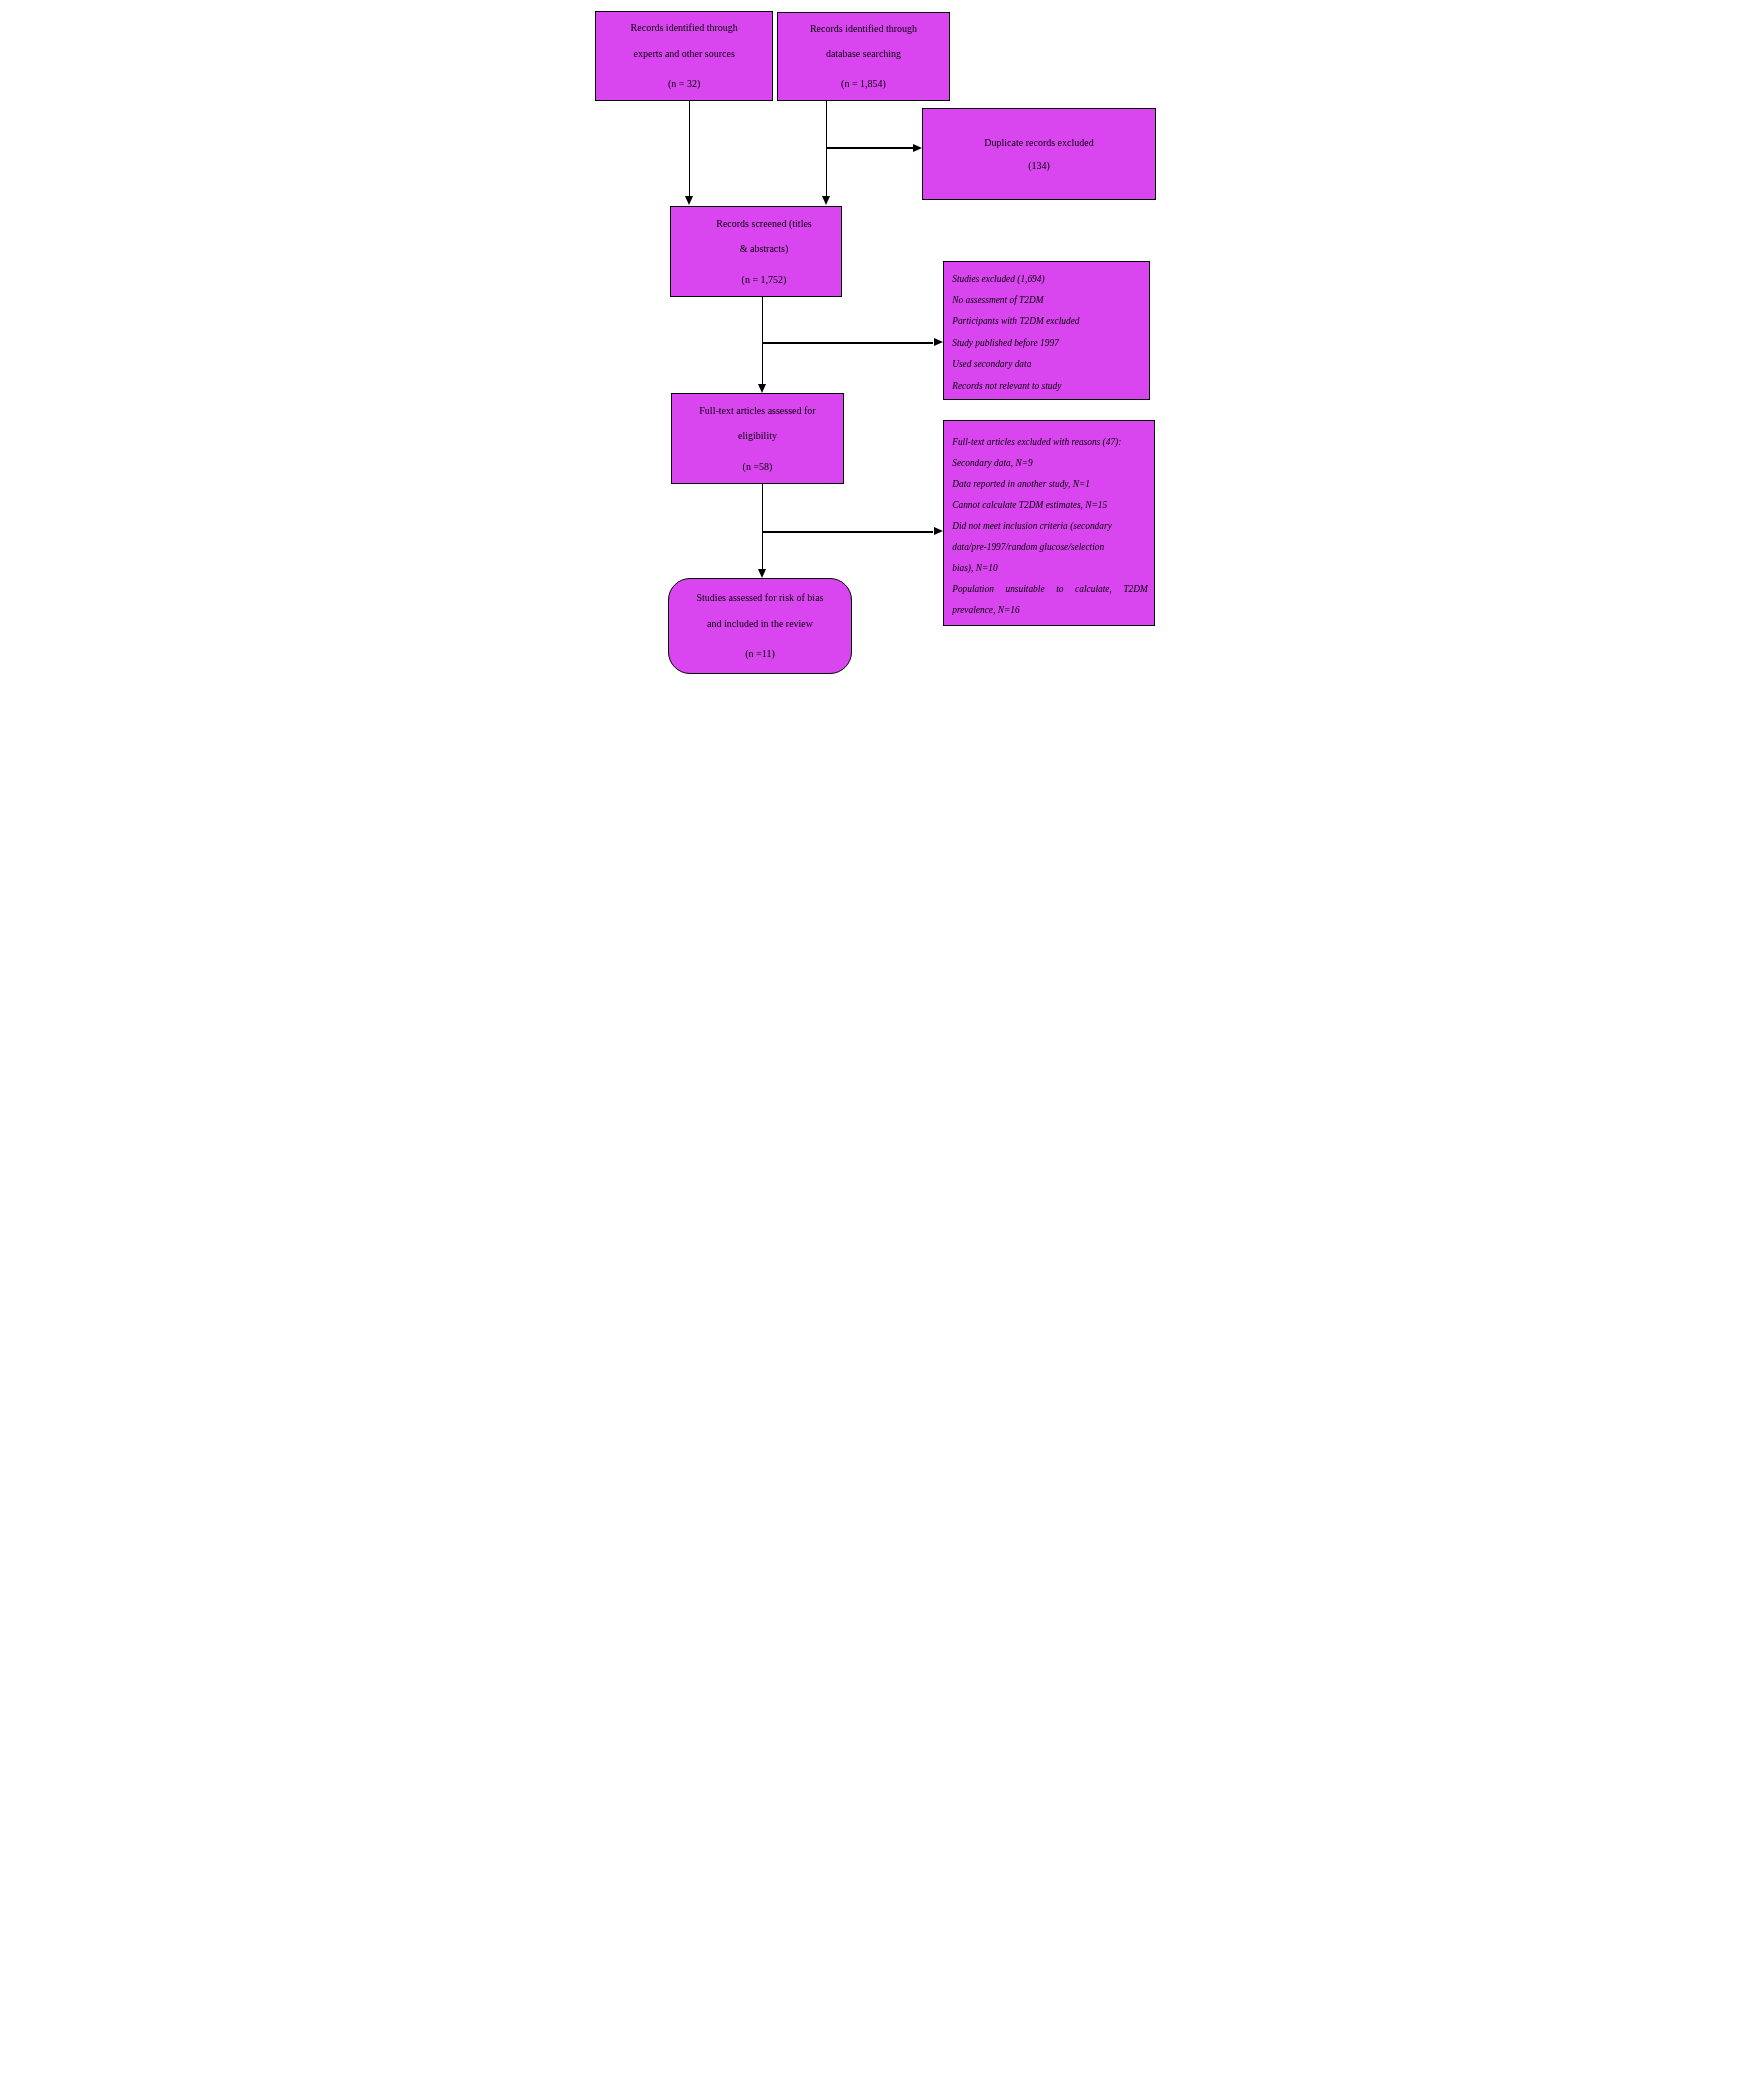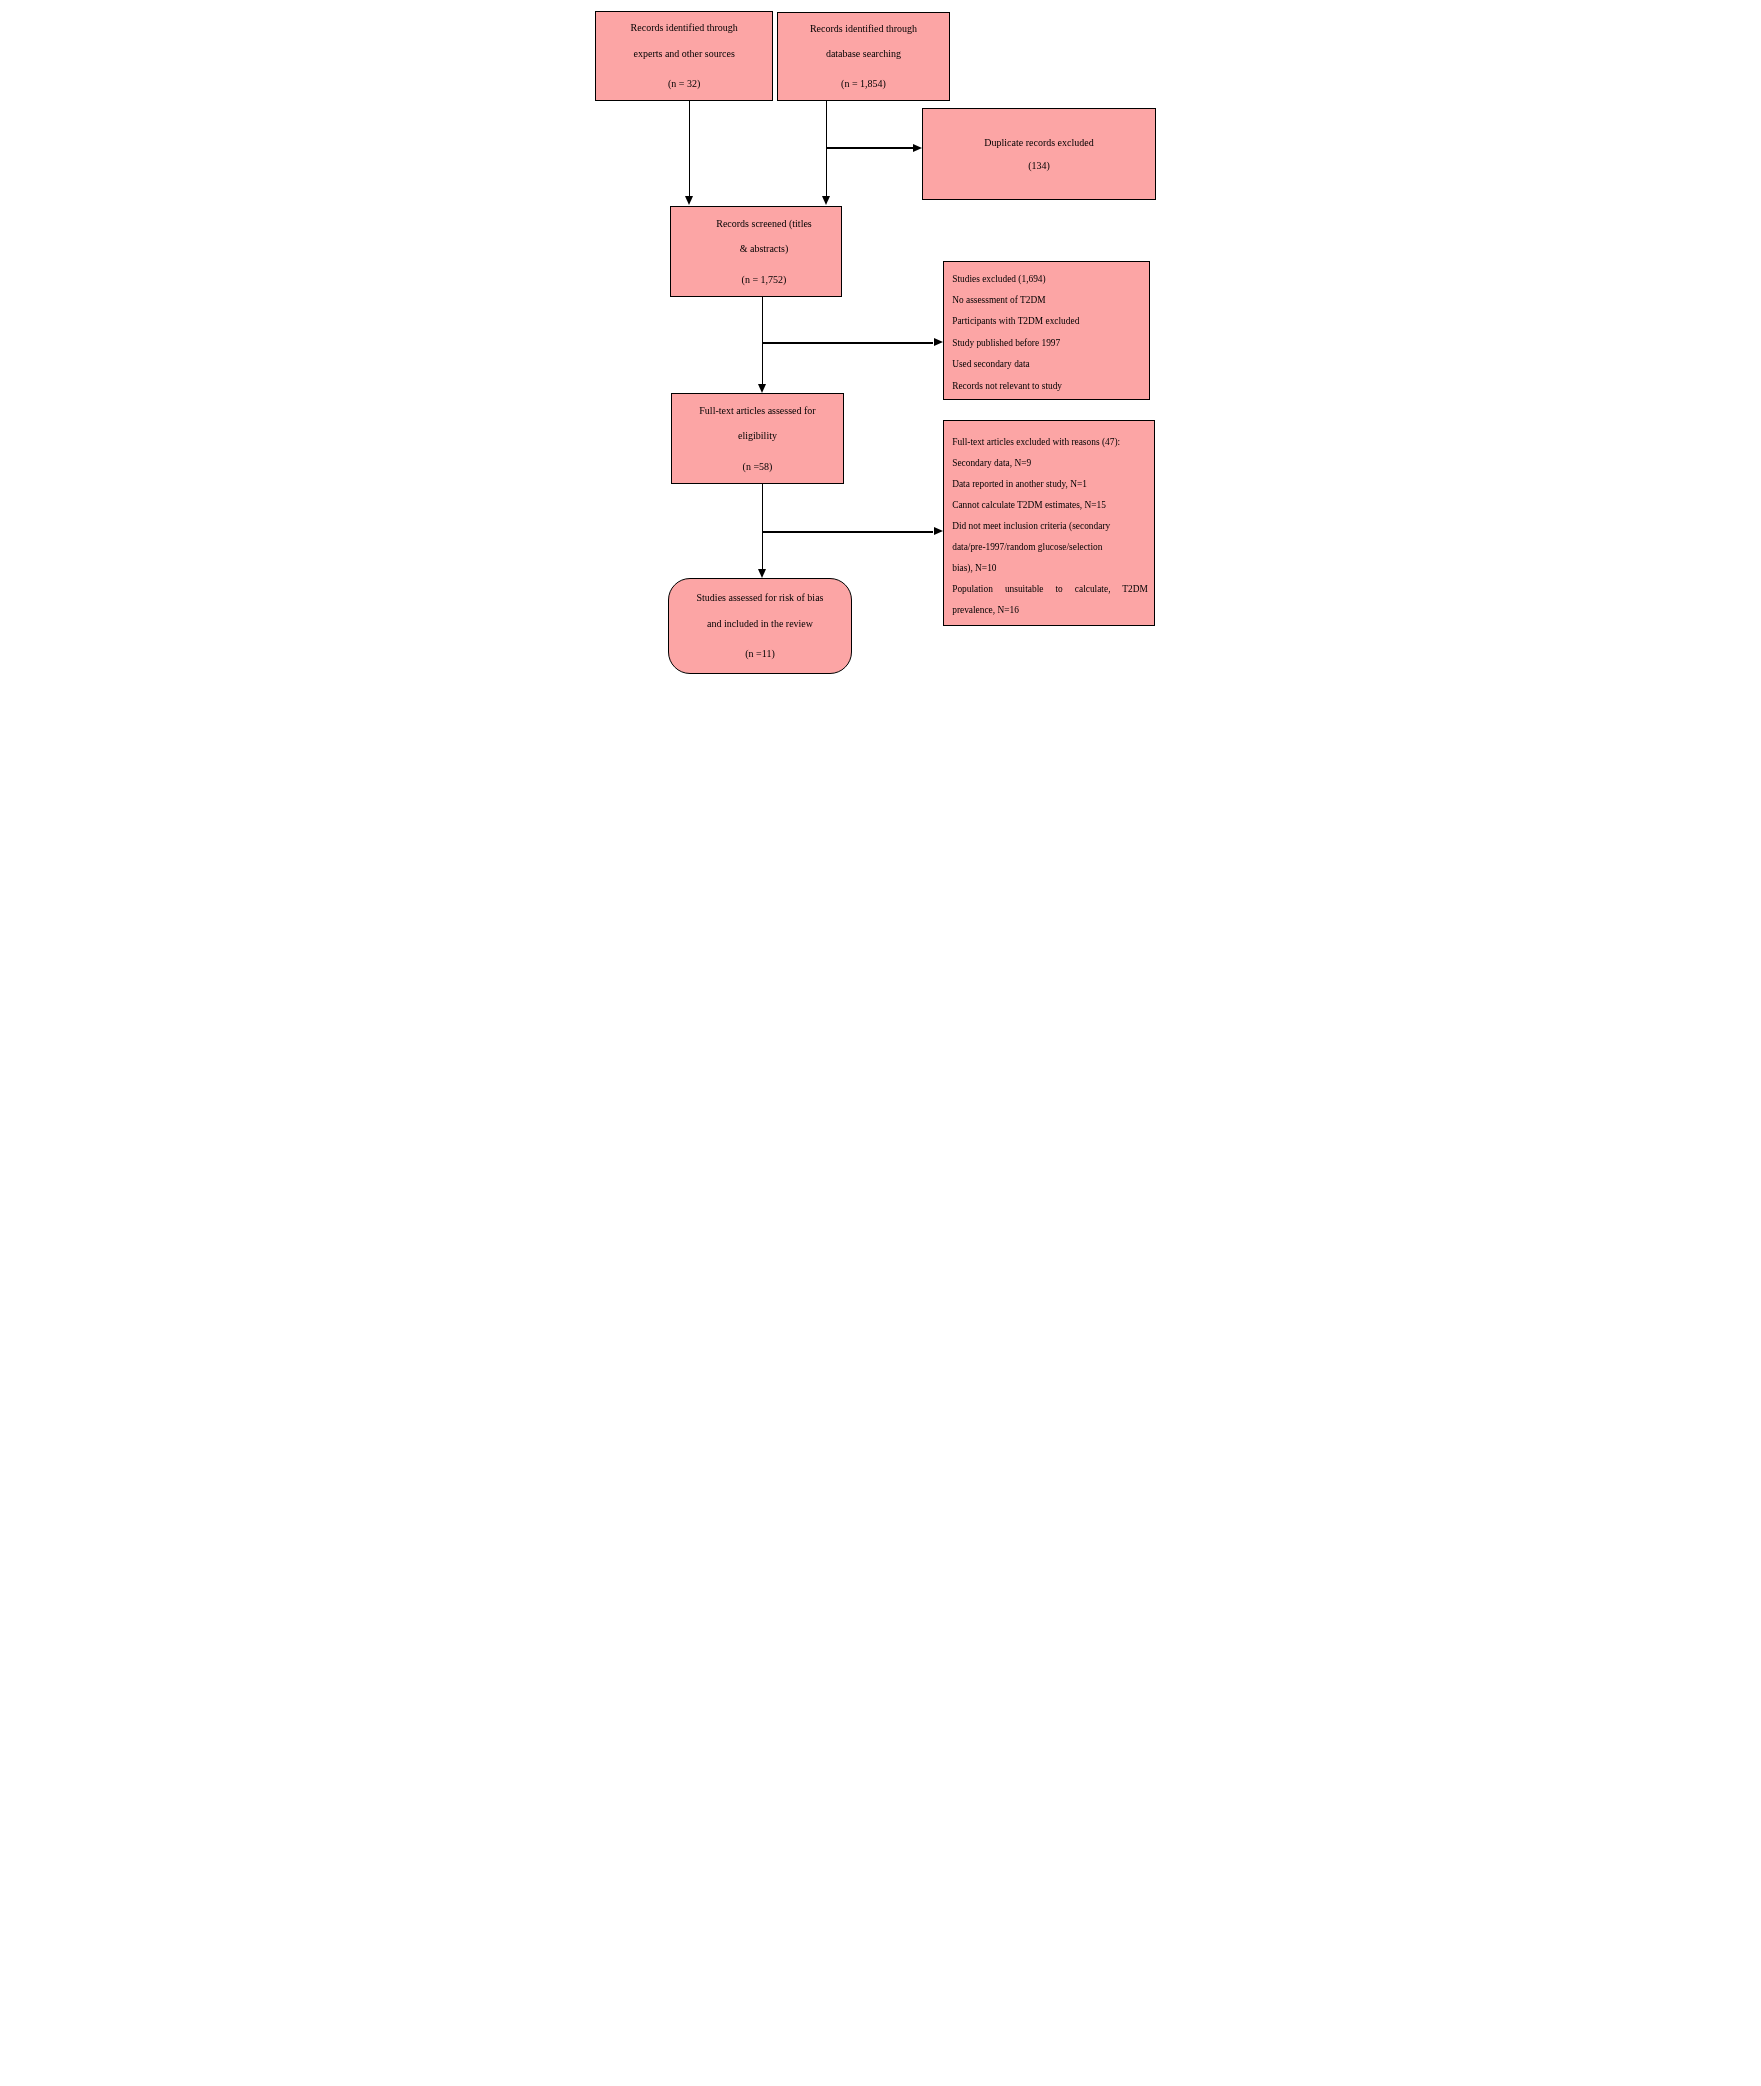--- a/index.html
+++ b/index.html
@@ -12,41 +12,42 @@
     width: 587px;
     height: 696px;
     margin: 0 auto;
     background: #ffffff;
     font-family: "Liberation Serif", "DejaVu Serif", serif;
     color: #000000;
   }
   .box {
     position: absolute;
     border: 1px solid #000000;
-    background: #fca5a5;
+    background: #d946ef;
     box-sizing: border-box;
     display: flex;
     flex-direction: column;
     justify-content: center;
     align-items: center;
     text-align: center;
     font-size: 10px;
   }
   .box .line {
     line-height: 25.5px;
     white-space: nowrap;
   }
   .box .gap {
     margin-top: 4.6px;
   }
   .box.list {
     justify-content: flex-start;
     align-items: flex-start;
     text-align: left;
     font-size: 9.4px;
+    font-style: italic;
   }
   .box.list .line {
     width: 100%;
     white-space: nowrap;
   }
   #box-screening-excluded { padding: 6.6px 7.1px 0 8.2px; }
   #box-screening-excluded .line { line-height: 21.4px; }
   #box-fulltext-excluded { padding: 10.7px 6.1px 0 8.2px; }
   #box-fulltext-excluded .line { line-height: 21px; }
   #box-fulltext-excluded .just {

